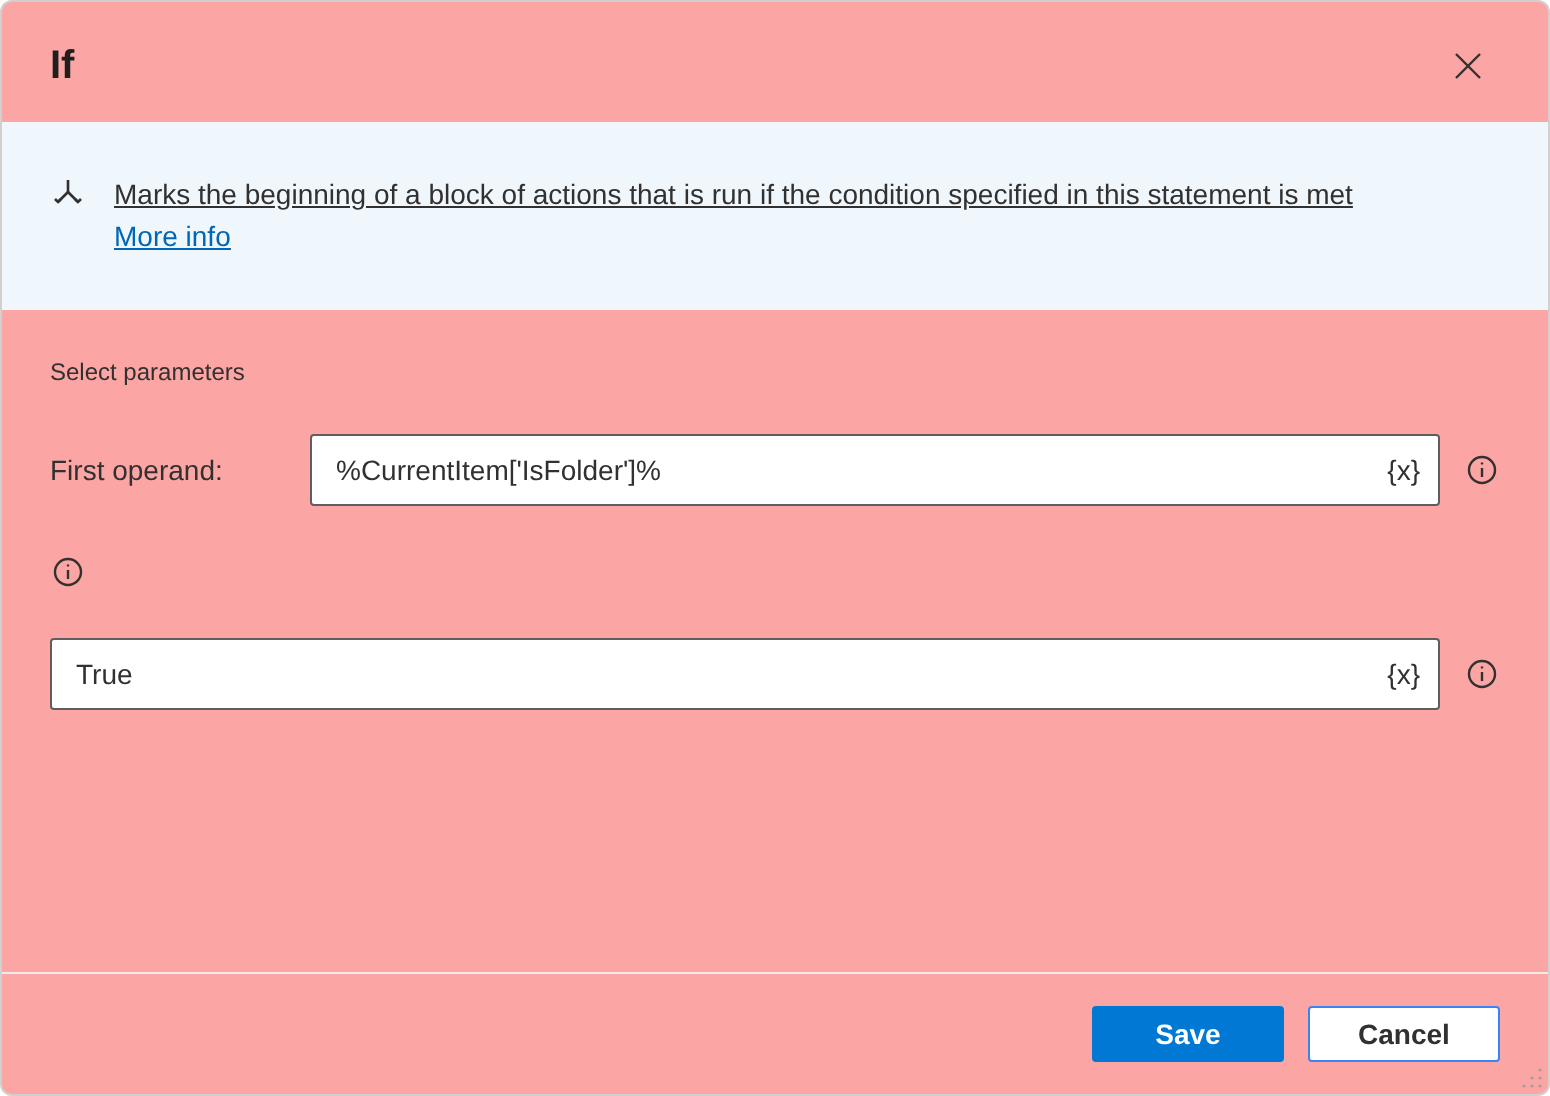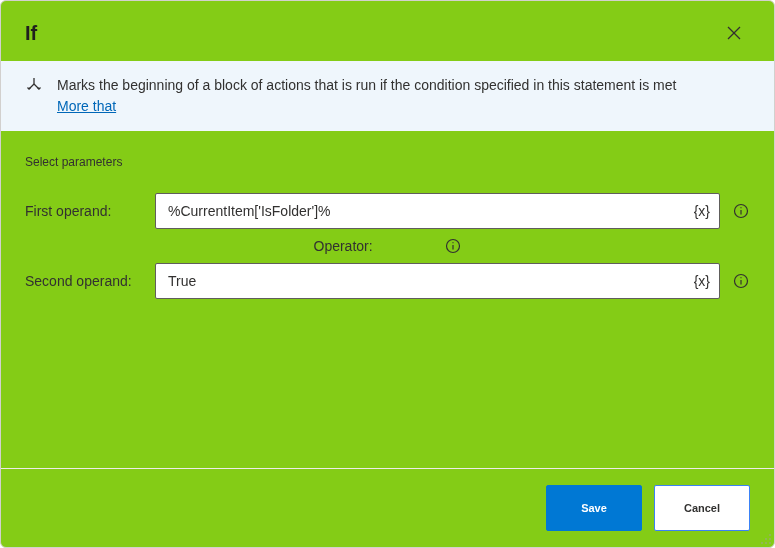--- a/index.html
+++ b/index.html
@@ -17,21 +17,21 @@
     position: relative;
   }
   .dialog {
     width: 775px;
     height: 548px;
     border: 1px solid #d2d0ce;
     border-radius: 6px;
     display: flex;
     flex-direction: column;
     overflow: hidden;
-    background: #84cc16;
+    background: #fca5a5;
   }
   .header {
     display: flex;
     justify-content: space-between;
     align-items: center;
     padding: 16px 24px 12px 24px;
   }
   .header-title {
     font-size: 20px;
     font-weight: 600;
@@ -47,24 +47,25 @@
     background: none;
     border: none;
     color: #323130;
   }
   .close-btn svg {
     width: 14px;
     height: 14px;
   }
   .info-banner {
     background: #eff6fc;
-    padding: 14px 24px;
+    padding: 26px 24px;
     display: flex;
     gap: 14px;
     align-items: flex-start;
+    text-decoration: underline;
   }
   .info-icon {
     flex-shrink: 0;
     margin-top: 2px;
   }
   .info-text {
     line-height: 1.5;
     color: #323130;
   }
   .more-info {
@@ -79,23 +80,22 @@
   }
   .section-title {
     font-size: 12px;
     font-weight: 400;
     color: #323130;
     margin-bottom: 24px;
   }
   .row {
     display: flex;
     align-items: center;
-    margin-bottom: 8px;
+    margin-bottom: 24px;
     gap: 12px;
-    justify-content: center;
   }
   .row-label {
     width: 118px;
     flex-shrink: 0;
     color: #323130;
   }
   .input-wrap {
     flex: 1;
     position: relative;
   }
@@ -157,24 +157,24 @@
   }
   .footer {
     border-top: 1px solid #edebe9;
     padding: 16px 24px;
     display: flex;
     justify-content: flex-end;
     gap: 12px;
   }
   .btn {
     min-width: 96px;
-    height: 46px;
+    height: 28px;
     padding: 0 20px;
     font-family: inherit;
-    font-size: 11px;
+    font-size: 14px;
     font-weight: 600;
     border-radius: 2px;
     cursor: pointer;
   }
   .btn-primary {
     background: #0078d4;
     color: #fff;
     border: 1px solid #0078d4;
   }
   .btn-secondary {
@@ -212,21 +212,21 @@
         <line x1="9" y1="1" x2="9" y2="7"></line>
         <path d="M9 7 L4 12"></path>
         <path d="M9 7 L14 12"></path>
         <path d="M2.5 10.5 L4 12 L5.5 10.5" fill="none"></path>
         <path d="M12.5 10.5 L14 12 L15.5 10.5" fill="none"></path>
       </svg>
     </span>
     <div class="info-text">
       <span>Marks the beginning of a block of actions that is run if the condition specified in this statement is met</span>
       <br>
-      <a class="more-info">More that</a>
+      <a class="more-info">More info</a>
     </div>
   </div>
 
   <div class="body">
     <div class="section-title">Select parameters</div>
 
     <div class="row">
       <div class="row-label">First operand:</div>
       <div class="input-wrap">
         <input type="text" class="text-input" value="%CurrentItem['IsFolder']%" style="">
@@ -235,32 +235,30 @@
       <span class="help-icon">
         <svg width="16" height="16" viewBox="0 0 16 16" fill="none" stroke="#323130" stroke-width="1.2">
           <circle cx="8" cy="8" r="6.5"></circle>
           <line x1="8" y1="7" x2="8" y2="11.5"></line>
           <circle cx="8" cy="4.7" r="0.6" fill="#323130" stroke="none"></circle>
         </svg>
       </span>
     </div>
 
     <div class="row">
-      <div class="row-label">Operator:</div>
       <span class="help-icon">
         <svg width="16" height="16" viewBox="0 0 16 16" fill="none" stroke="#323130" stroke-width="1.2">
           <circle cx="8" cy="8" r="6.5"></circle>
           <line x1="8" y1="7" x2="8" y2="11.5"></line>
           <circle cx="8" cy="4.7" r="0.6" fill="#323130" stroke="none"></circle>
         </svg>
       </span>
     </div>
 
     <div class="row">
-      <div class="row-label">Second operand:</div>
       <div class="input-wrap">
         <input type="text" class="text-input" value="True" style="">
         <span class="var-token">{x}</span>
       </div>
       <span class="help-icon">
         <svg width="16" height="16" viewBox="0 0 16 16" fill="none" stroke="#323130" stroke-width="1.2">
           <circle cx="8" cy="8" r="6.5"></circle>
           <line x1="8" y1="7" x2="8" y2="11.5"></line>
           <circle cx="8" cy="4.7" r="0.6" fill="#323130" stroke="none"></circle>
         </svg>

